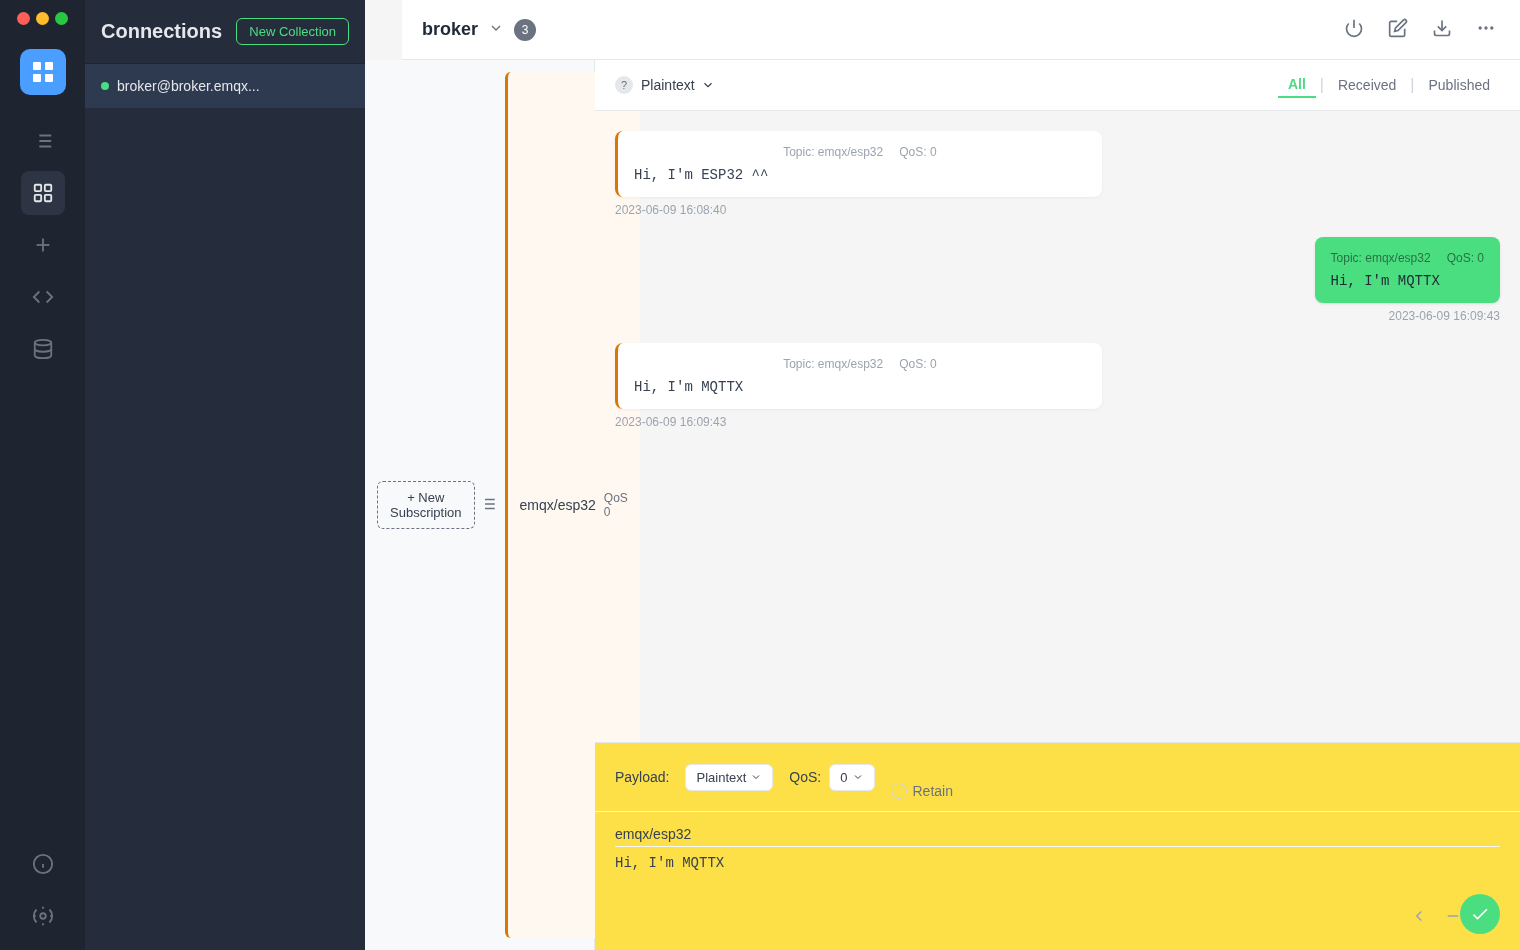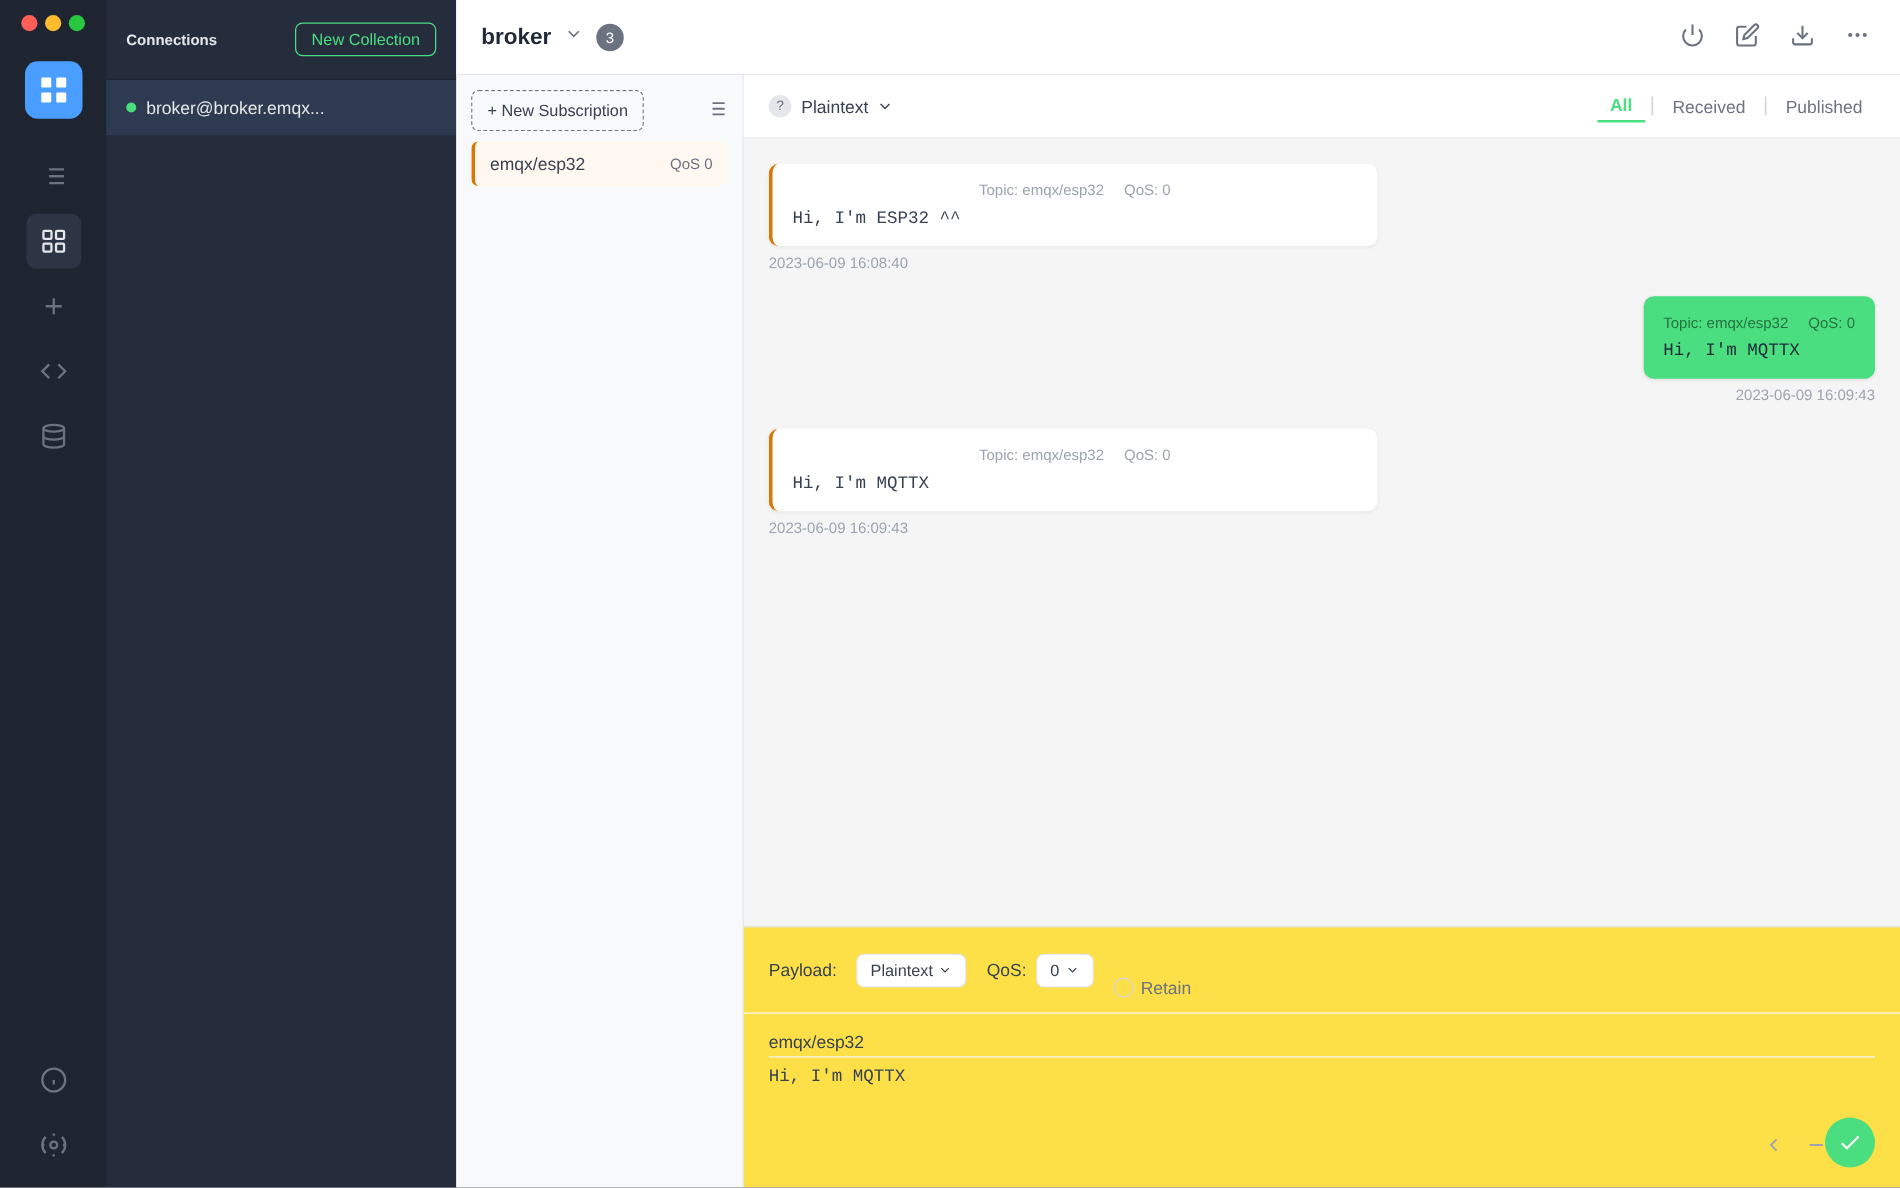--- a/index.html
+++ b/index.html
@@ -14,44 +14,44 @@
     .tl-green { background: #28c840; }
     .app-icon { width: 46px; height: 46px; background: #4a9eff; border-radius: 10px; display: flex; align-items: center; justify-content: center; margin: 8px 0 16px; }
     .app-icon svg { width: 28px; height: 28px; }
     .nav-icon { width: 44px; height: 44px; display: flex; align-items: center; justify-content: center; border-radius: 8px; cursor: pointer; color: #6b7280; }
     .nav-icon.active { background: #2d3545; color: #e5e7eb; }
     .nav-spacer { flex: 1; }
 
     
     .connections-panel { width: 280px; background: #252d3d; display: flex; flex-direction: column; }
     .connections-header { padding: 18px 16px; display: flex; align-items: center; justify-content: space-between; border-bottom: 1px solid #1e2430; }
-    .connections-title { color: #e5e7eb; font-size: 12px; font-weight: 600; }
+    .connections-title { color: #e5e7eb; font-size: 20px; font-weight: 600; }
     .new-collection-btn { border: 1px solid #4ade80; color: #4ade80; background: transparent; padding: 5px 12px; border-radius: 6px; font-size: 13px; cursor: pointer; }
     .connection-item { display: flex; align-items: center; gap: 8px; padding: 14px 16px; cursor: pointer; }
     .connection-item.active { background: #2d3a4f; }
     .conn-dot { width: 8px; height: 8px; border-radius: 50%; background: #4ade80; flex-shrink: 0; }
     .conn-name { color: #e5e7eb; font-size: 14px; }
 
     
     .main { flex: 1; display: flex; flex-direction: column; background: #f5f5f5; }
 
     
-    .broker-header { background: white; padding: 0 20px; height: 60px; display: flex; align-items: center; justify-content: space-between; border-bottom: 1px solid #e5e7eb; }
+    .broker-header { background: white; padding: 0 20px; height: 60px; display: flex; align-items: center; justify-content: space-between; border-bottom: 1px solid #e5e7eb; margin-left: 37px; }
     .broker-left { display: flex; align-items: center; gap: 10px; }
     .broker-name { font-size: 18px; font-weight: 600; color: #1f2937; }
     .broker-chevron { color: #6b7280; cursor: pointer; }
     .badge { background: #6b7280; color: white; border-radius: 50%; width: 22px; height: 22px; display: flex; align-items: center; justify-content: center; font-size: 12px; }
     .broker-actions { display: flex; gap: 16px; align-items: center; }
     .broker-action-btn { background: none; border: none; cursor: pointer; color: #6b7280; padding: 4px; }
 
     
     .content-area { flex: 1; display: flex; overflow: hidden; }
 
     
-    .subs-panel { width: 230px; background: #f8f9fa; border-right: 1px solid #e5e7eb; display: flex; flex-direction: column; padding: 12px; gap: 8px; }
+    .subs-panel { width: 230px; background: #f8f9fa; border-right: 1px solid #e5e7eb; display: flex; flex-direction: row; padding: 12px; gap: 8px; }
     .new-sub-btn { border: 1.5px dashed #6b7280; color: #374151; background: transparent; padding: 8px 12px; border-radius: 6px; font-size: 13px; cursor: pointer; display: flex; align-items: center; gap: 6px; }
     .filter-icon-btn { background: none; border: none; cursor: pointer; color: #6b7280; margin-left: auto; }
     .sub-item { display: flex; align-items: center; gap: 8px; padding: 10px 12px; border-radius: 6px; cursor: pointer; background: white; border-left: 3px solid #d97706; }
     .sub-item.active { background: #fff8f0; }
     .sub-name { font-size: 14px; color: #374151; flex: 1; }
     .sub-qos { font-size: 12px; color: #6b7280; }
 
     
     .messages-panel { flex: 1; display: flex; flex-direction: column; }
     .messages-header { background: white; padding: 12px 20px; display: flex; align-items: center; justify-content: space-between; border-bottom: 1px solid #e5e7eb; }

